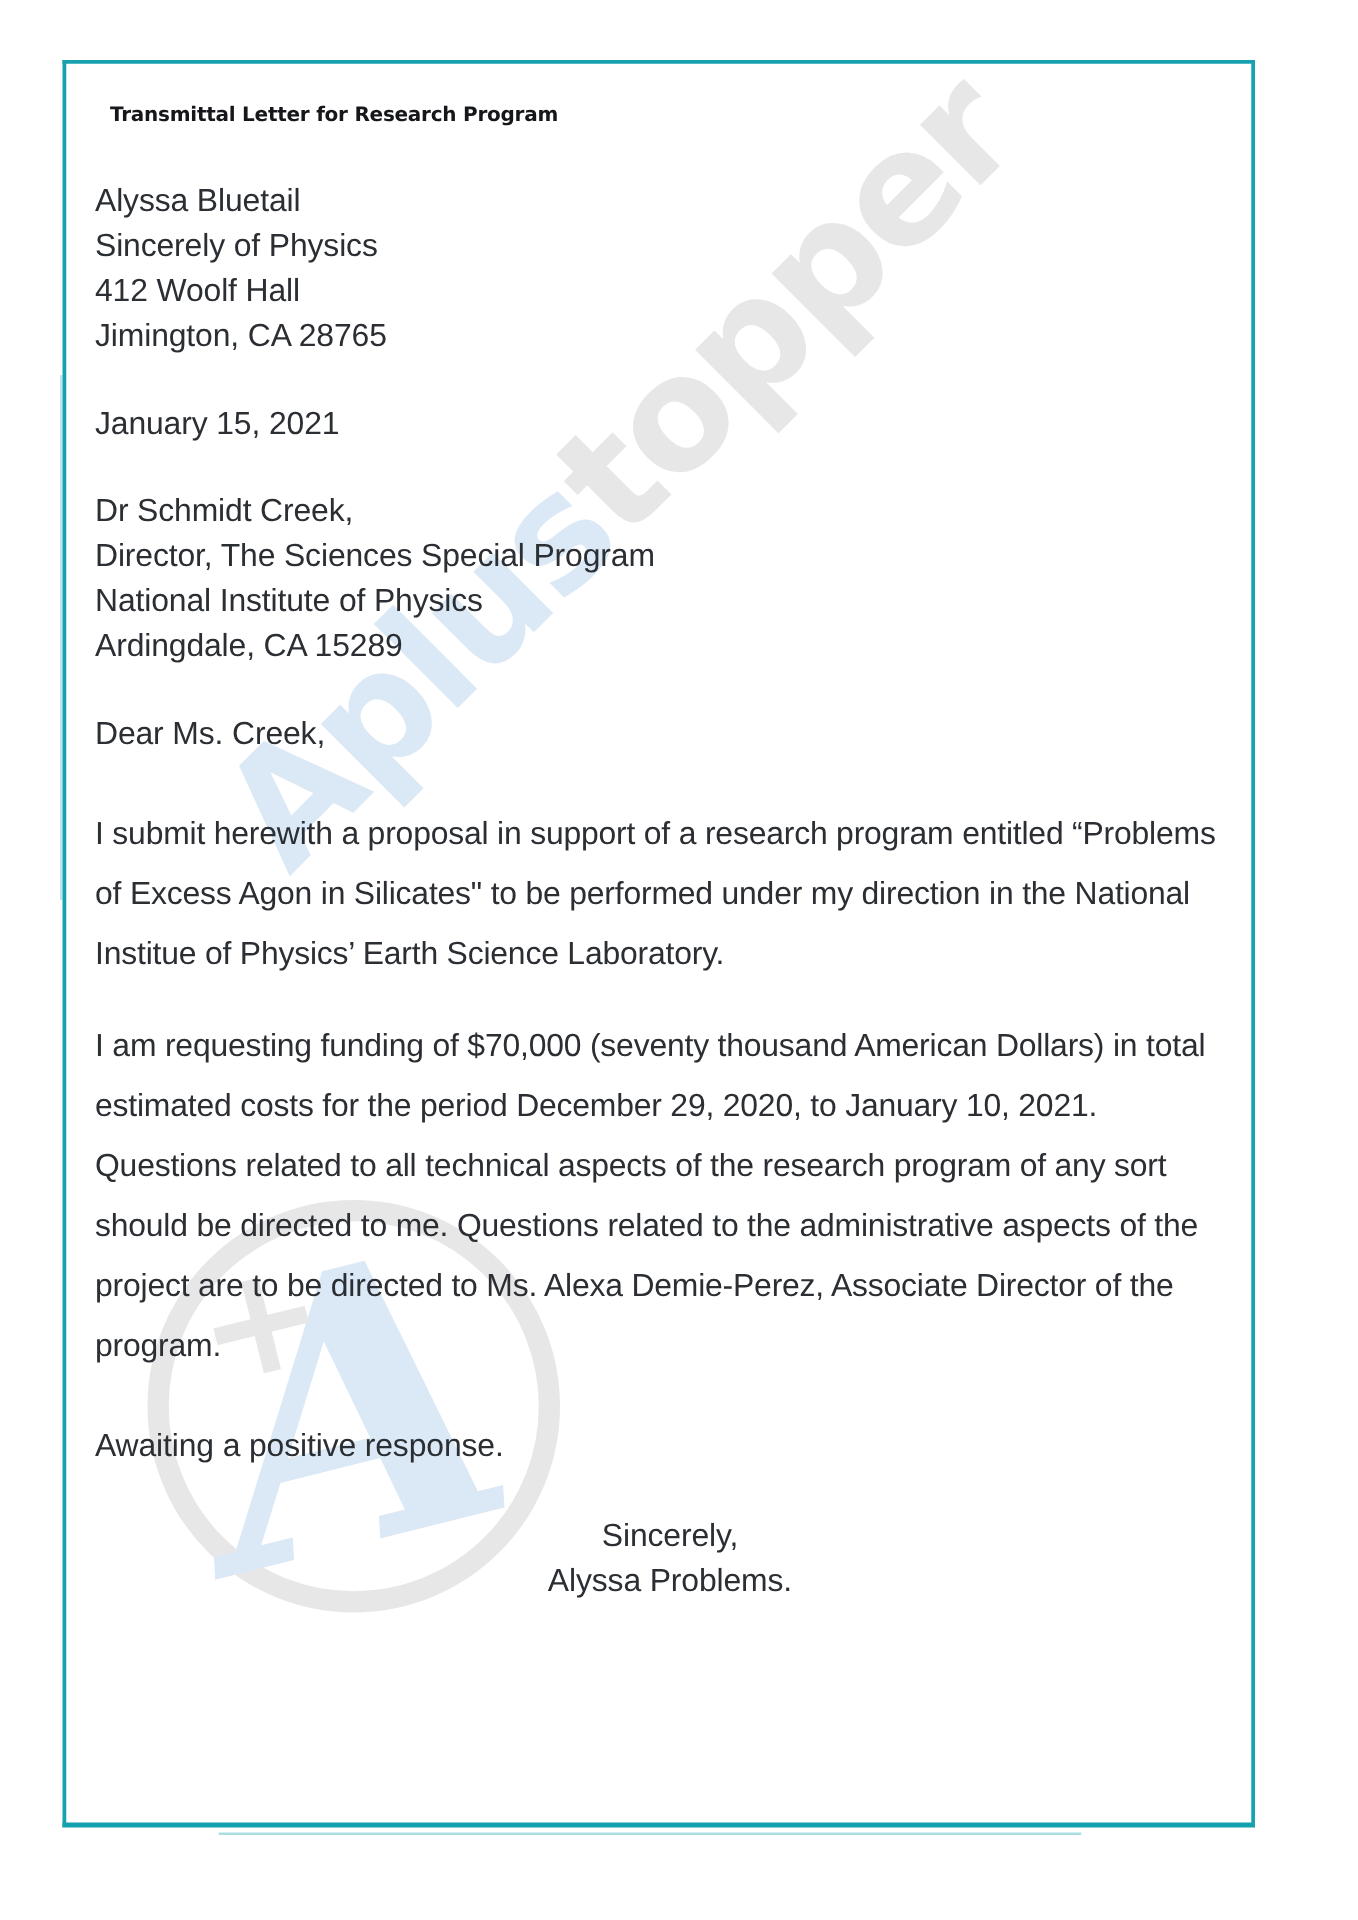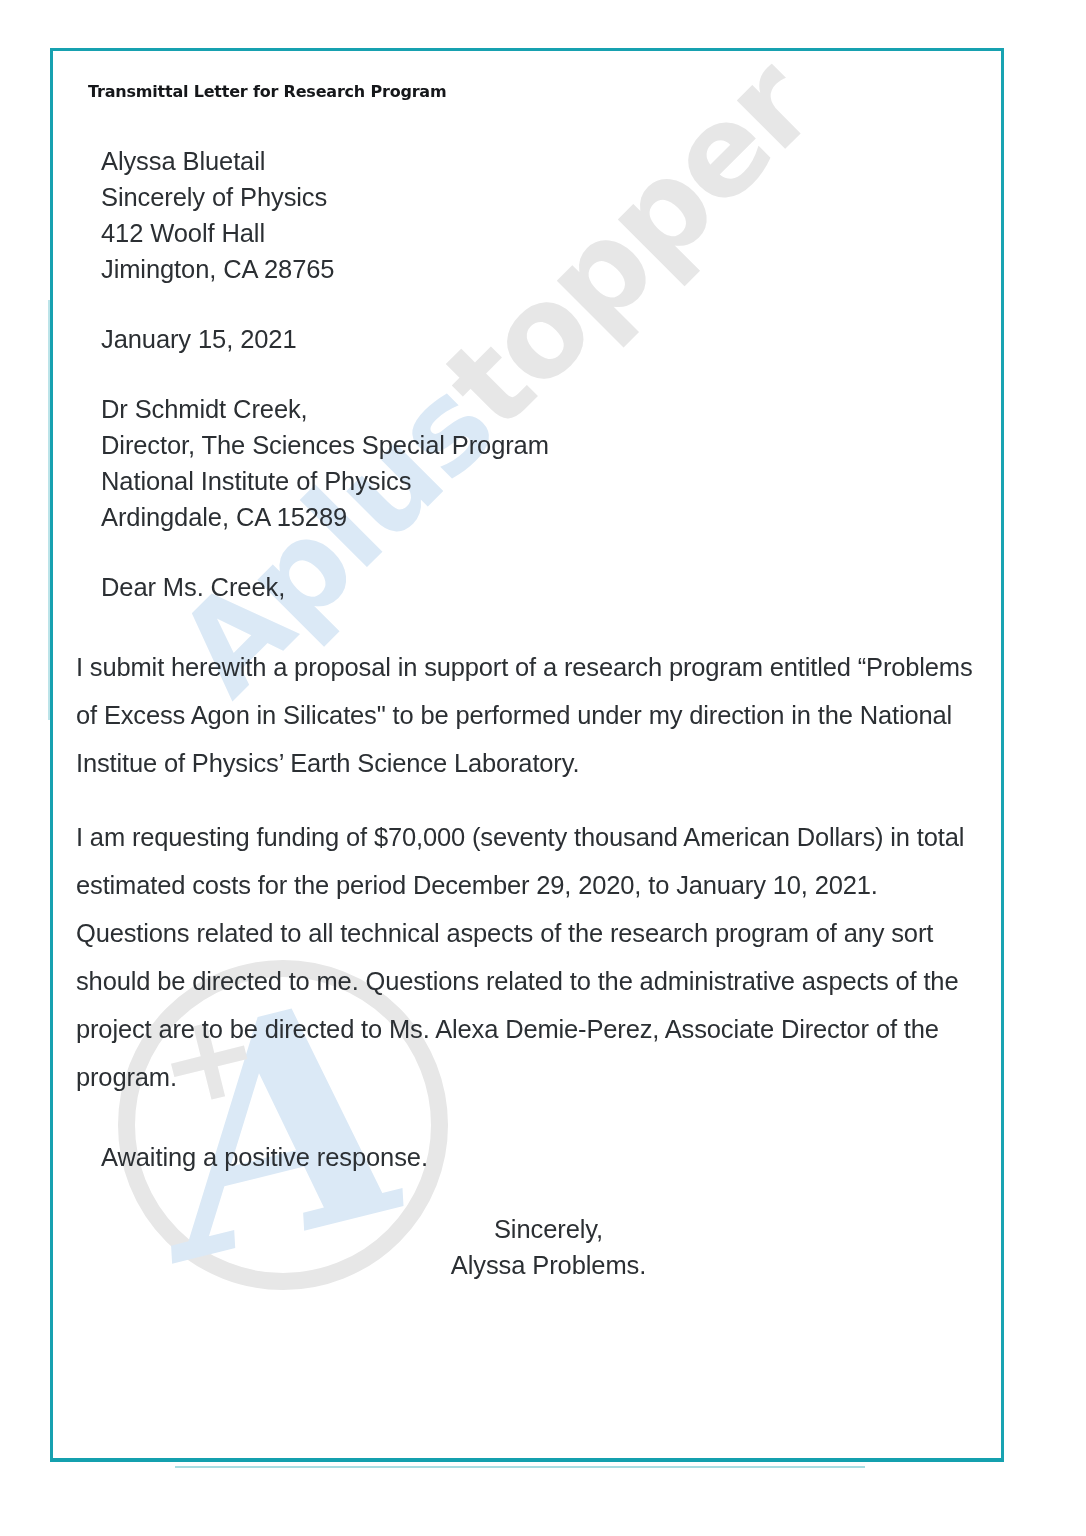--- a/index.html
+++ b/index.html
@@ -145,21 +145,21 @@
   }
 
   .block {
     color: #2b2f33;
     font-size: 25.5px;
     line-height: 36px;
     letter-spacing: -0.1px;
   }
 
   .addr-block { margin-top: 42px; }
-  .line { white-space: nowrap; margin-left: 25px; }
+  .line { white-space: nowrap; }
 
   .spaced { margin-top: 34px; }
 
   .para {
     color: #2b2f33;
     font-size: 25.5px;
     line-height: 48px;
     letter-spacing: -0.15px;
     margin-top: 38px;
     width: 918px;

